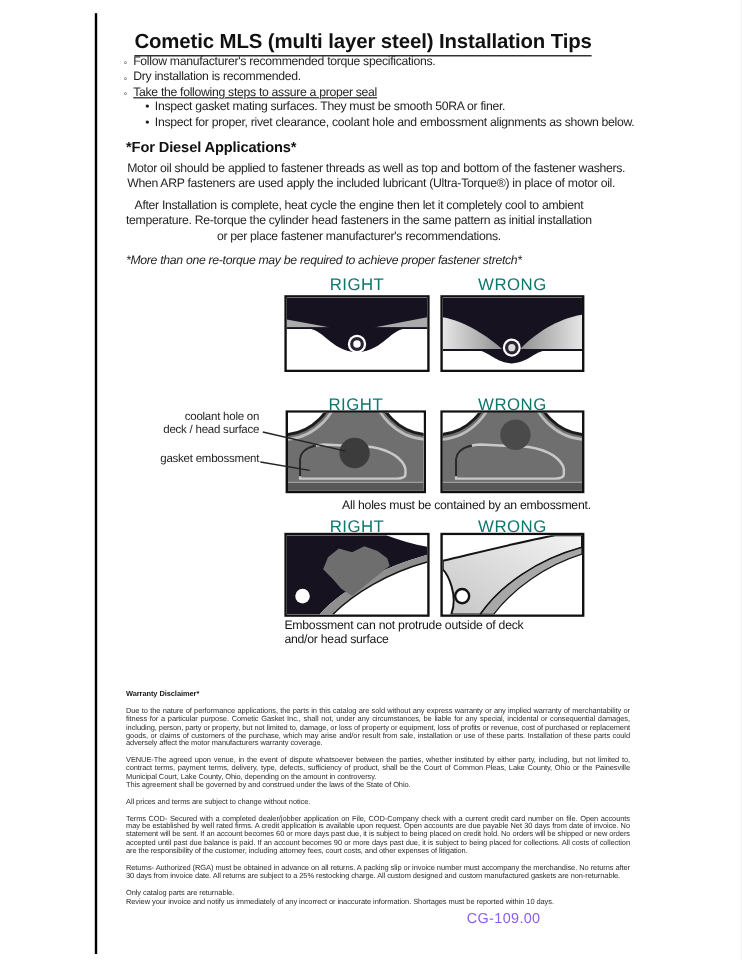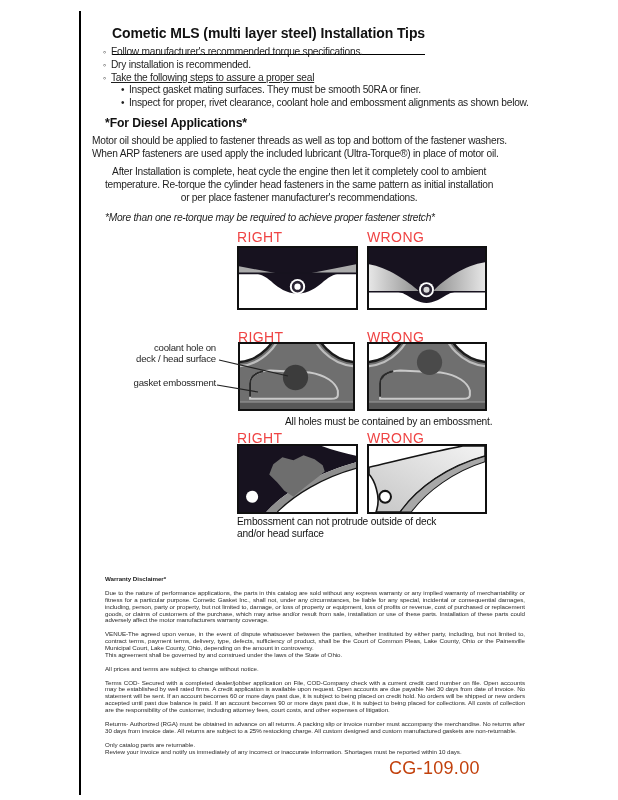--- a/index.html
+++ b/index.html
@@ -5,61 +5,61 @@
   html,body{margin:0;padding:0;background:#e8e8e8;}
   .page{
     position:relative;width:618px;height:800px;background:#ffffff;
     font-family:"Liberation Sans","DejaVu Sans",sans-serif;color:#1b1b1b;
     overflow:hidden;margin:0 auto;
   }
   .abs{position:absolute;}
   .ln{white-space:nowrap;}
   .edge-line{left:79px;top:11px;width:2px;height:784px;background:#000;}
   .title{
-    left:112px;top:25px;font-size:14px;font-weight:bold;letter-spacing:-0.1px;
-    border-bottom:1.7px solid #000;padding-bottom:13px;color:#111;
+    left:112px;top:25px;font-size:17px;font-weight:bold;letter-spacing:-0.1px;
+    border-bottom:1.7px solid #000;padding-bottom:1px;color:#111;
   }
   .body-txt{font-size:10.2px;letter-spacing:-0.25px;line-height:13px;color:#1f1f1f;}
   .b-row{position:absolute;font-size:10.2px;letter-spacing:-0.25px;color:#1f1f1f;}
   .b-glyph{display:inline-block;width:8px;font-size:9px;vertical-align:top;line-height:12px;}
   .b-glyph.filled{font-size:10px;}
   .diesel-head{left:105px;top:116px;font-size:12.2px;font-weight:bold;letter-spacing:-0.1px;color:#111;}
   .note{left:105px;top:211px;font-style:italic;}
-  .rw-label{font-size:14px;letter-spacing:0.4px;color:#ef4444;}
+  .rw-label{font-size:14px;letter-spacing:0.4px;text-align:center;color:#0f766e;}
   .panel{border:2.5px solid #101010;box-sizing:border-box;background:#fff;}
   .panel svg{display:block;width:100%;height:100%;}
   .caption{font-size:10.2px;letter-spacing:-0.2px;color:#151515;line-height:11.5px;}
   .side-label{font-size:9.6px;letter-spacing:-0.2px;color:#1f1f1f;text-align:right;width:102px;}
   .overlay{left:0;top:0;width:618px;height:800px;pointer-events:none;}
   .legal{
     left:105px;top:576px;width:420px;font-size:6.2px;line-height:6.9px;
     letter-spacing:-0.05px;color:#2b2b2b;text-align:justify;
   }
   .legal p{margin:0;}
   .legal p.gap{margin-top:6.9px;}
   .legal .lhead{font-weight:bold;color:#1b1b1b;}
-  .footer-code{left:389px;top:758px;font-size:18px;letter-spacing:0.3px;color:#c2410c;}
+  .footer-code{left:389px;top:758px;font-size:12px;letter-spacing:0.3px;color:#8b5cf6;}
 </style>
 </head>
 <body>
 
 <div class="page">
 
   <div class="abs edge-line"></div>
 
   <div class="abs title ln">Cometic MLS (multi layer steel) Installation Tips</div>
 
   <div class="b-row ln" style="left:103px;top:46px;"><span class="b-glyph">◦</span><span>Follow manufacturer's recommended torque specifications.</span></div>
   <div class="b-row ln" style="left:103px;top:59px;"><span class="b-glyph">◦</span><span>Dry installation is recommended.</span></div>
   <div class="b-row ln" style="left:103px;top:71.5px;text-decoration:underline;"><span class="b-glyph">◦</span><span>Take the following steps to assure a proper seal</span></div>
   <div class="b-row ln" style="left:121px;top:84px;"><span class="b-glyph filled">•</span><span>Inspect gasket mating surfaces.  They must be smooth 50RA or finer.</span></div>
   <div class="b-row ln" style="left:121px;top:96.5px;"><span class="b-glyph filled">•</span><span>Inspect for proper, rivet clearance, coolant hole and embossment alignments as shown below.</span></div>
 
   <div class="abs diesel-head ln">*For Diesel Applications*</div>
-  <div class="abs body-txt" style="left:92px;top:134px;">
+  <div class="abs body-txt" style="left:106px;top:134px;">
     <div class="ln">Motor oil should be applied to fastener threads as well as top and bottom of the fastener washers.</div>
     <div class="ln">When ARP fasteners are used apply the included lubricant (Ultra-Torque®) in place of motor oil.</div>
   </div>
   <div class="abs body-txt" style="left:105px;top:165px;text-align:center;">
     <div class="ln">After Installation is complete, heat cycle the engine then let it completely cool to ambient</div>
     <div class="ln">temperature. Re-torque the cylinder head fasteners in the same pattern as initial installation</div>
     <div class="ln">or per place fastener manufacturer's recommendations.</div>
   </div>
   <div class="abs body-txt note ln">*More than one re-torque may be required to achieve proper fastener stretch*</div>
 

